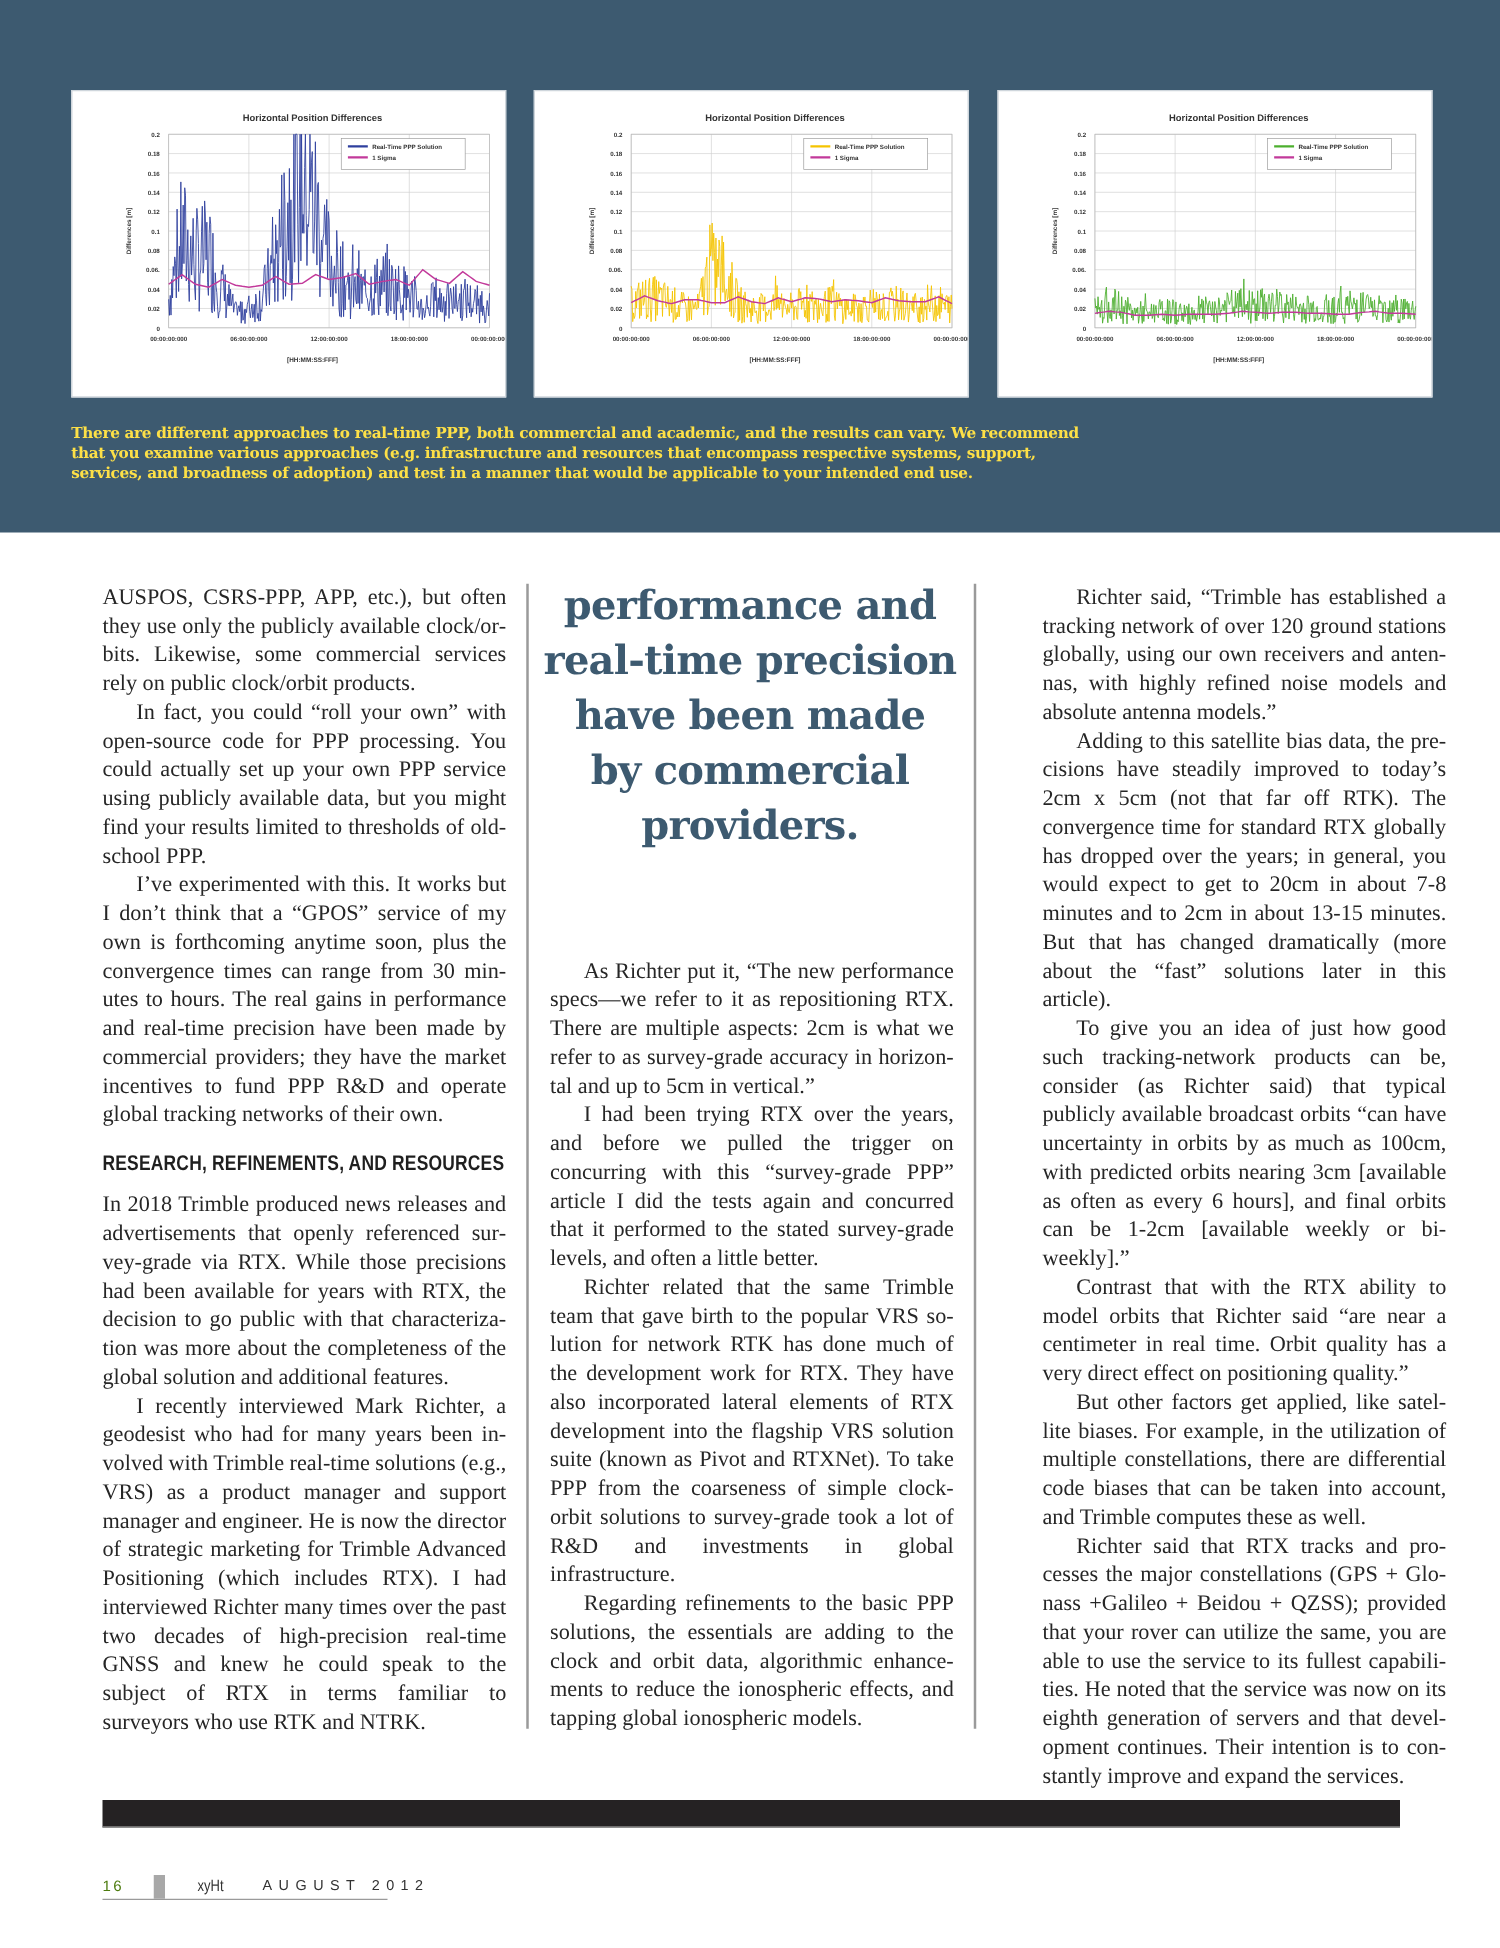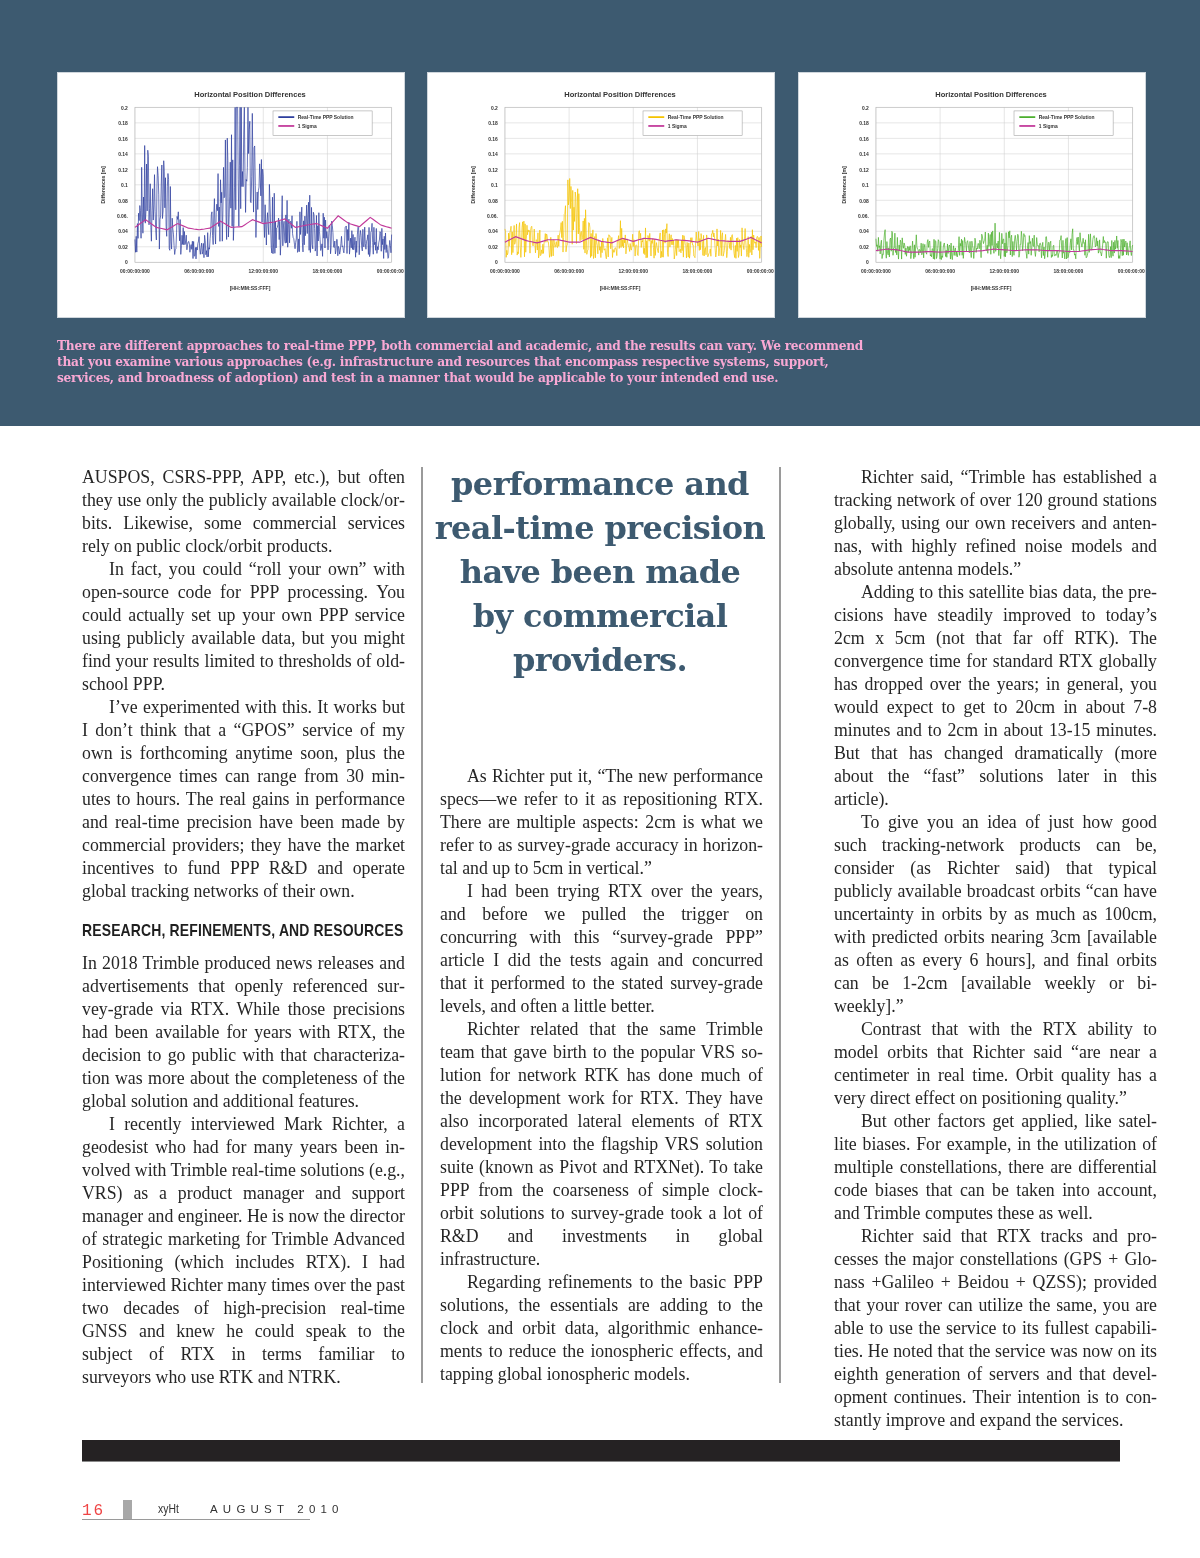--- a/index.html
+++ b/index.html
@@ -4,21 +4,21 @@
 <style>
   * { box-sizing: border-box; margin: 0; padding: 0; }
   html, body { width: 1200px; height: 1558px; background: #ffffff; overflow: hidden; }
   body { position: relative; font-family: "Liberation Serif", "DejaVu Serif", serif; color: #2a2a2a; }
 
   .header-band { position: absolute; left: 0; top: 0; width: 1200px; height: 426px; background: #3d5a70; }
 
   .chart-panel { position: absolute; top: 72px; width: 348px; height: 246px; background: #ffffff; border: 1px solid #cfd6dc; padding-left: 38px; }
   .chart-panel svg { display: block; width: 100%; height: 100%; }
 
-  .caption { position: absolute; left: 57px; top: 338px; width: 830px; color: #f9a8d4;
+  .caption { position: absolute; left: 57px; top: 338px; width: 830px; color: #fde047;
     font-family: "DejaVu Serif", serif; font-weight: bold; font-size: 12.2px; line-height: 16.2px; letter-spacing: -0.25px; }
 
   .col { position: absolute; top: 466px; width: 323px; font-size: 17.8px; line-height: 23px; text-align: justify; color: #262626; }
   .col p { text-indent: 0; hyphens: manual; }
   .col p.ind { text-indent: 27px; }
   .col1 { left: 82px; }
   .col2 { left: 440px; top: 765px; }
   .col3 { left: 798px; margin-left: 36px; }
 
   .section-head { font-family: "Liberation Sans", "DejaVu Sans", sans-serif; font-weight: bold; font-size: 17px;
@@ -26,21 +26,21 @@
     margin: 16px 0 10px 0; color: #1f1f1f; }
 
   .rule-v { position: absolute; width: 1.5px; background: #9a9a9a; top: 467px; height: 916px; }
 
   .pull-quote { position: absolute; left: 430px; top: 462px; width: 340px; text-align: center;
     font-family: "DejaVu Serif", serif; font-weight: bold; font-size: 32px; line-height: 44px; color: #3d5a70; letter-spacing: -0.6px; }
 
   .bottom-bar { position: absolute; left: 82px; top: 1440px; width: 1038px; height: 22px; background: #252223; border-bottom: 1px solid #8a8a8a; }
 
   .footer { position: absolute; left: 82px; top: 1500px; height: 20px; width: 228px; border-bottom: 1px solid #9a9a9a; }
-  .footer .page-num { position: absolute; left: 0; top: 2px; font-family: Liberation Mono, monospace; font-size: 16px; letter-spacing: 2px; color: #ef4444; }
+  .footer .page-num { position: absolute; left: 0; top: 2px; font-family: Liberation Sans, sans-serif; font-size: 12px; letter-spacing: 2px; color: #4d7c0f; }
   .footer .sep-block { position: absolute; left: 41px; top: 0; width: 9px; height: 19px; background: #a8a8a8; }
   .footer .brand { position: absolute; left: 76px; top: 1px; font-family: "Liberation Sans", sans-serif; font-size: 13px; color: #333; transform: scaleX(0.8); transform-origin: left; }
   .footer .issue { position: absolute; left: 128px; top: 3px; font-family: "Liberation Sans", sans-serif; font-size: 11.5px; letter-spacing: 5.2px; color: #333; white-space: nowrap; }
 </style>
 </head>
 <body>
 
 <div class="header-band">
   <div class="chart-panel" style="left:57px;">
     <svg viewBox="0 0 348 246">
@@ -227,14 +227,14 @@
   <p class="ind">But other factors get applied, like satel­lite biases. For example, in the utilization of multiple constellations, there are differential code biases that can be taken into account, and Trimble computes these as well.</p>
   <p class="ind">Richter said that RTX tracks and pro­cesses the major constellations (GPS + Glo­nass +Galileo + Beidou + QZSS); provided that your rover can utilize the same, you are able to use the service to its fullest capabili­ties. He noted that the service was now on its eighth generation of servers and that devel­opment continues. Their intention is to con­stantly improve and expand the services.</p>
 </div>
 
 <div class="bottom-bar"></div>
 
 <div class="footer">
   <span class="page-num">16</span>
   <span class="sep-block"></span>
   <span class="brand">xyHt</span>
-  <span class="issue">AUGUST 2010</span>
+  <span class="issue">AUGUST 2012</span>
 </div>
 
 </body></html>

